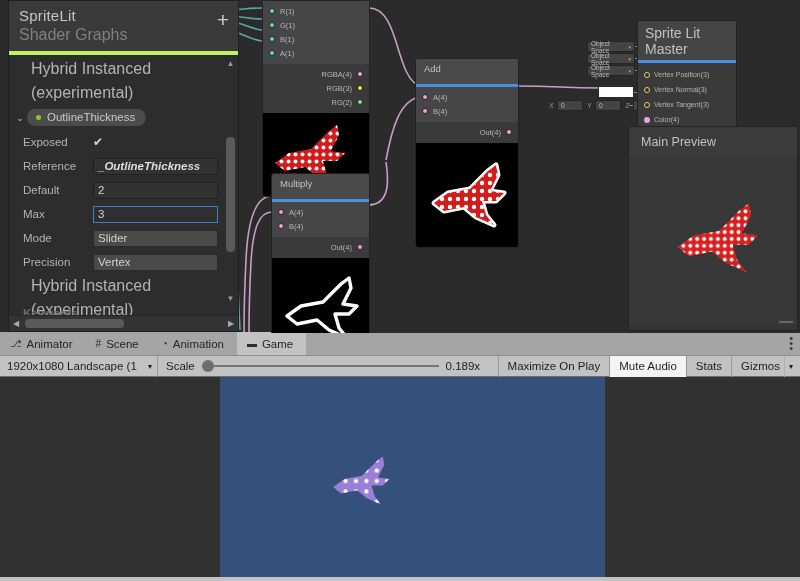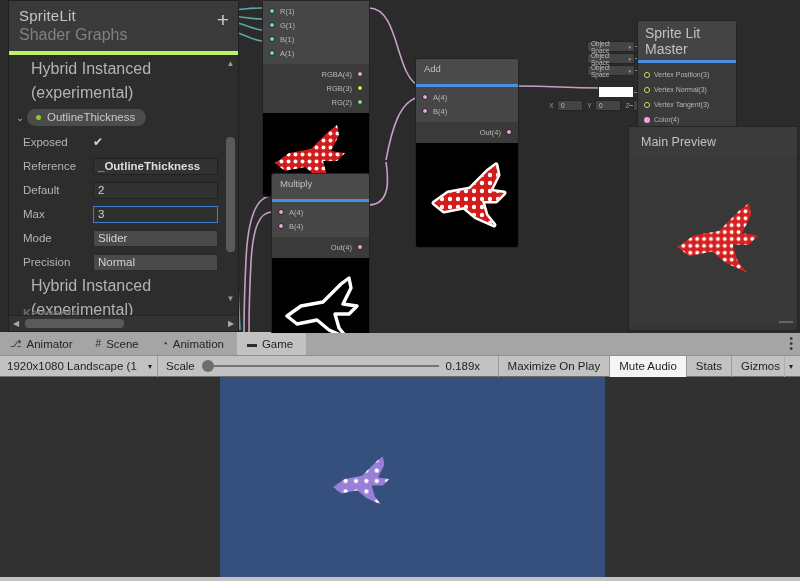--- a/index.html
+++ b/index.html
@@ -44,21 +44,21 @@
   }
   .bb-row { display: flex; align-items: center; height: 24px; padding: 0 8px 0 14px; }
   .bb-label { font-size: 11.5px; color: #b4b4b4; width: 70px; flex: none; }
   .bb-fullrow { font-size: 16px; color: #b4b4b4; padding-left: 22px; line-height: 24px; }
   .bb-field {
     flex: 1; height: 17px; background: #323232; border: 1px solid #212121;
     font-size: 11.5px; color: #d2d2d2; padding: 0 4px; line-height: 15px;
     margin-right: 12px;
   }
   .bb-field.focused { border-color: #3b7fce; background: #2f2f2f; }
-  .bb-field.bold { font-weight: bold; color: #dedede; }
+  .bb-field.bold { font-weight: bold; color: #dedede; font-style: italic; }
   .bb-field.popup { background: #4a4a4a; border: 1px solid #2a2a2a; }
   .bb-chip-row { display: flex; align-items: center; height: 25px; padding-left: 4px; }
   .bb-arrow { width: 14px; font-size: 9px; color: #bbb; text-align: center; }
   .bb-chip {
     background: #4b4b4b; border-radius: 10px; padding: 2px 11px 3px 9px;
     font-size: 11.5px; color: #c9c9c9; display: inline-flex; align-items: center; gap: 6px;
   }
   .bb-dot { width: 5px; height: 5px; border-radius: 50%; background: #8ec832; display: inline-block; }
   .bb-check { font-size: 12px; color: #d8d8d8; }
   #bb-keywords { font-size: 11.5px; color: #6d6d6d; padding-left: 14px; position: absolute; bottom: 12px; font-weight: bold; }
@@ -452,21 +452,21 @@
       <div class="bb-row">
         <span class="bb-label">Max</span>
         <span class="bb-field focused">3</span>
       </div>
       <div class="bb-row">
         <span class="bb-label">Mode</span>
         <span class="bb-field popup">Slider</span>
       </div>
       <div class="bb-row">
         <span class="bb-label">Precision</span>
-        <span class="bb-field popup">Normal</span>
+        <span class="bb-field popup">Vertex</span>
       </div>
 
       <div class="bb-fullrow">Hybrid Instanced (experimental)</div>
       <div id="bb-keywords">Keywords</div>
 
       <div id="bb-vscroll">
         <div class="bb-vcap" style="top:0;">▲</div>
         <div class="bb-vcap" style="bottom:0;">▼</div>
         <div id="bb-vthumb"></div>
       </div>

